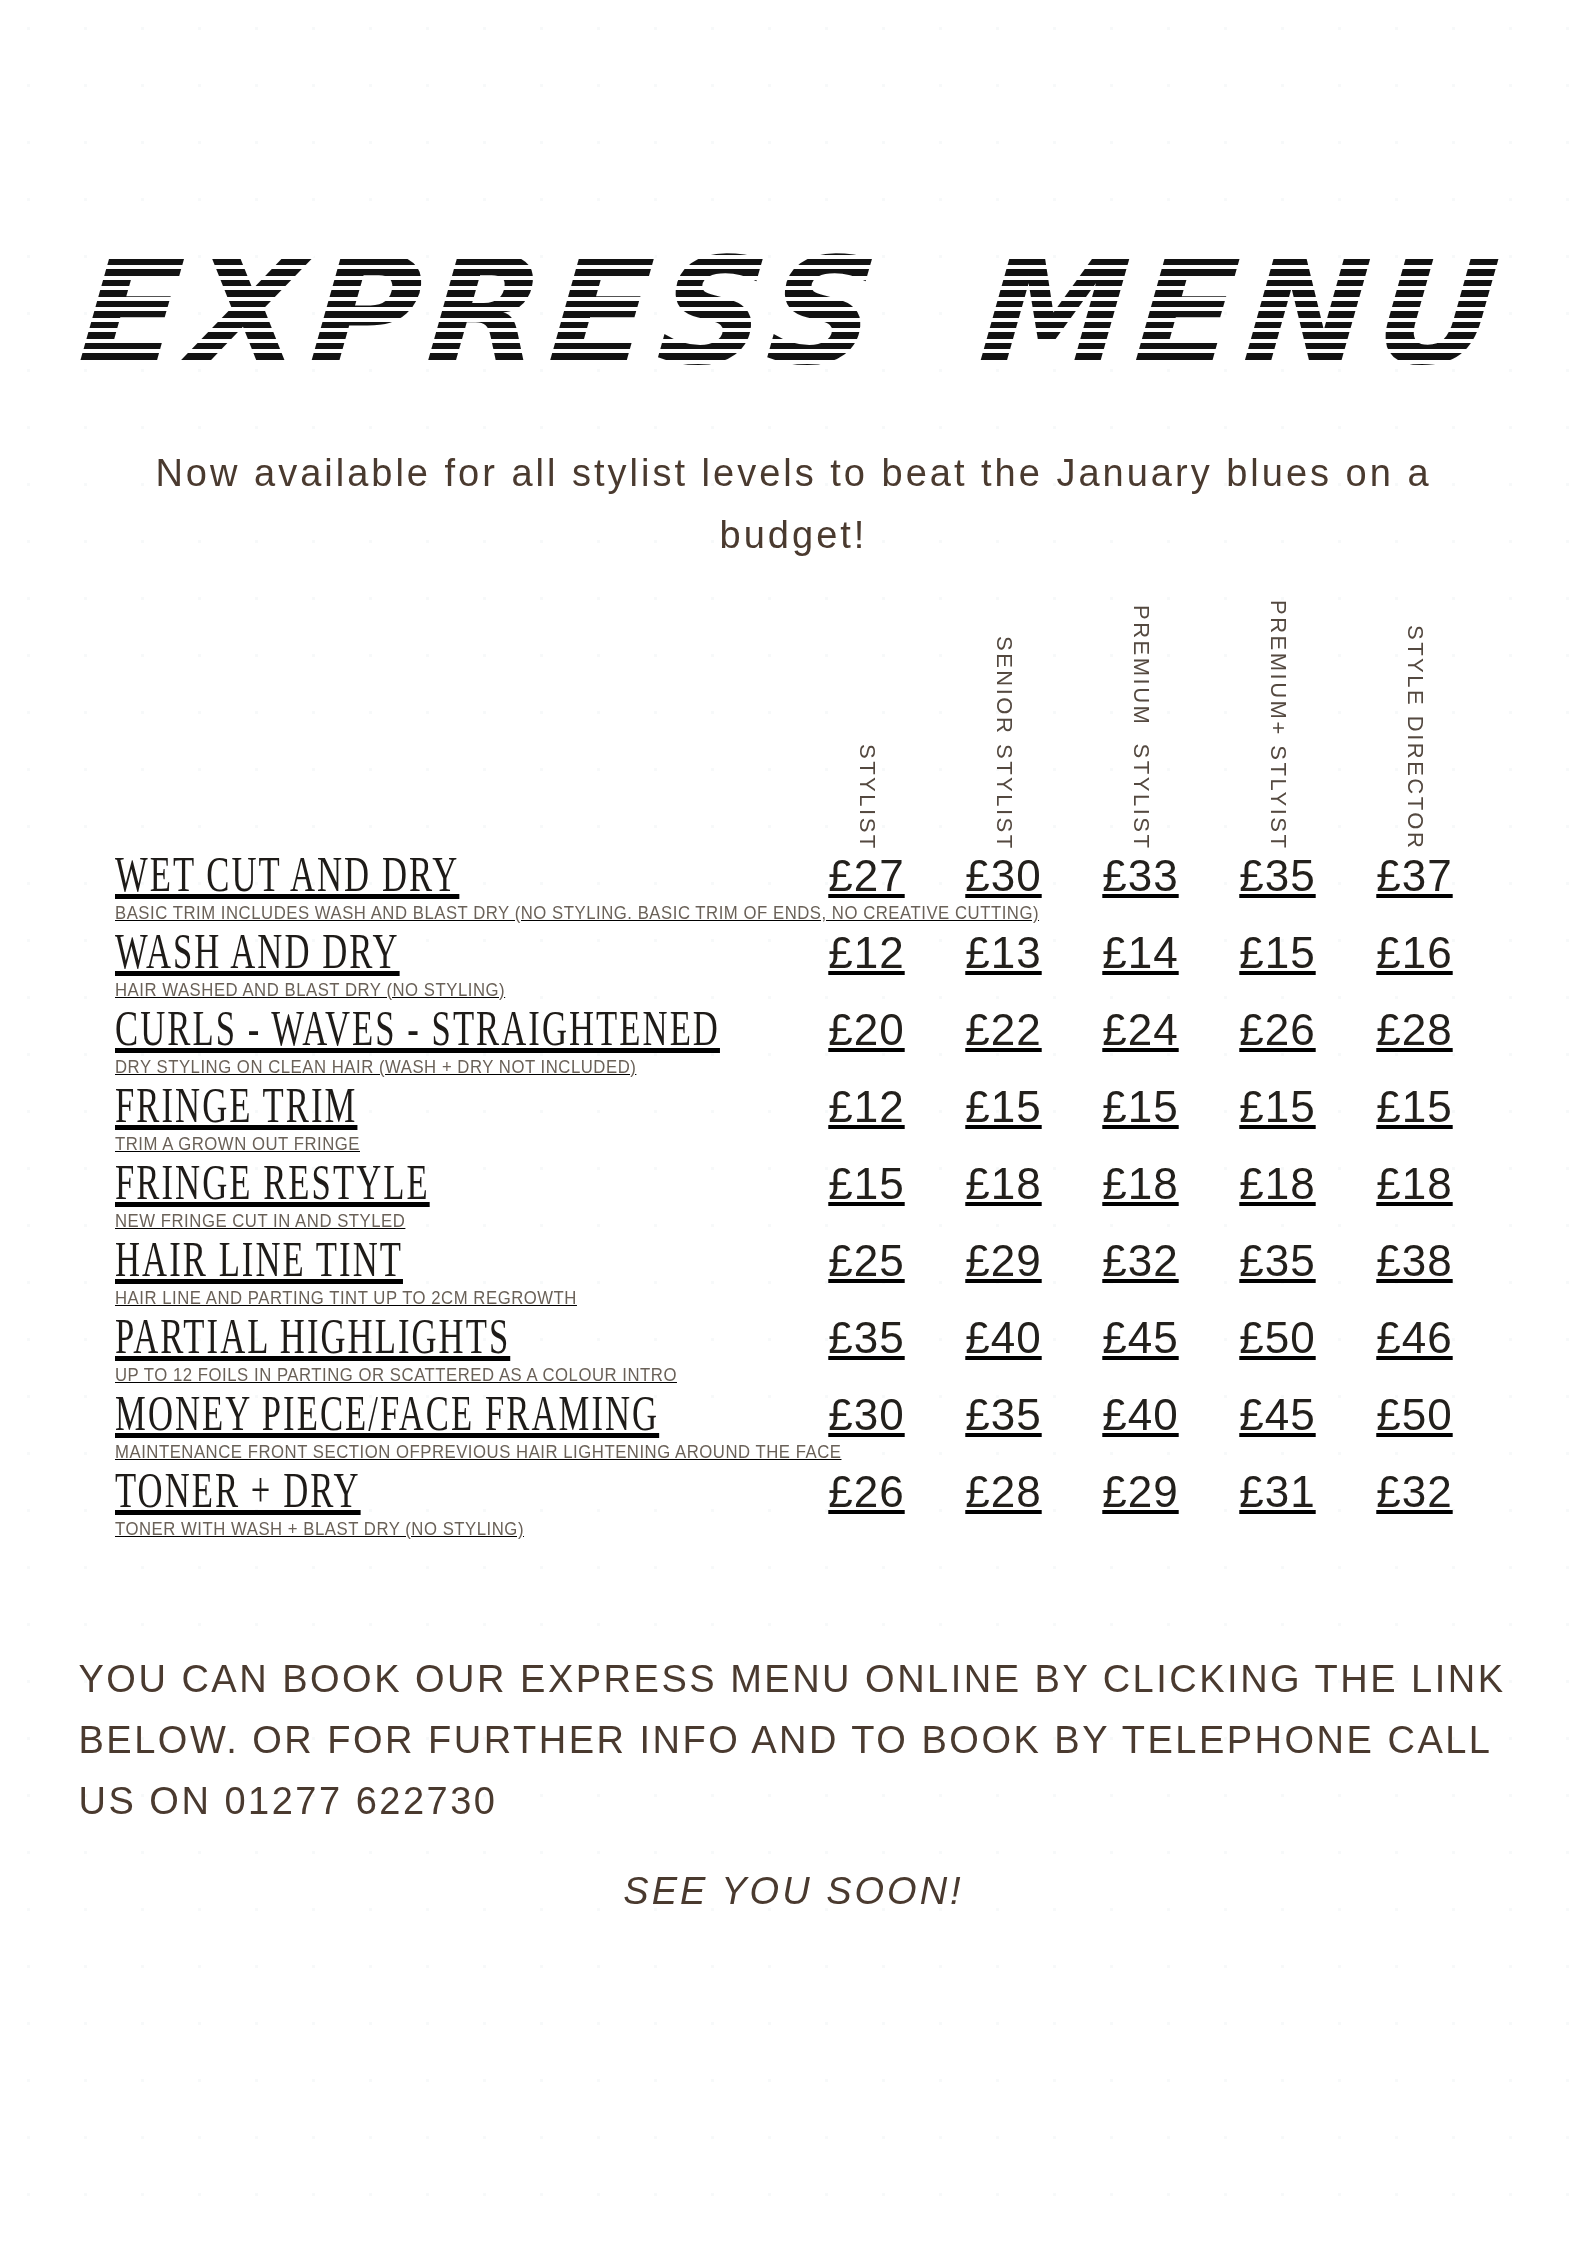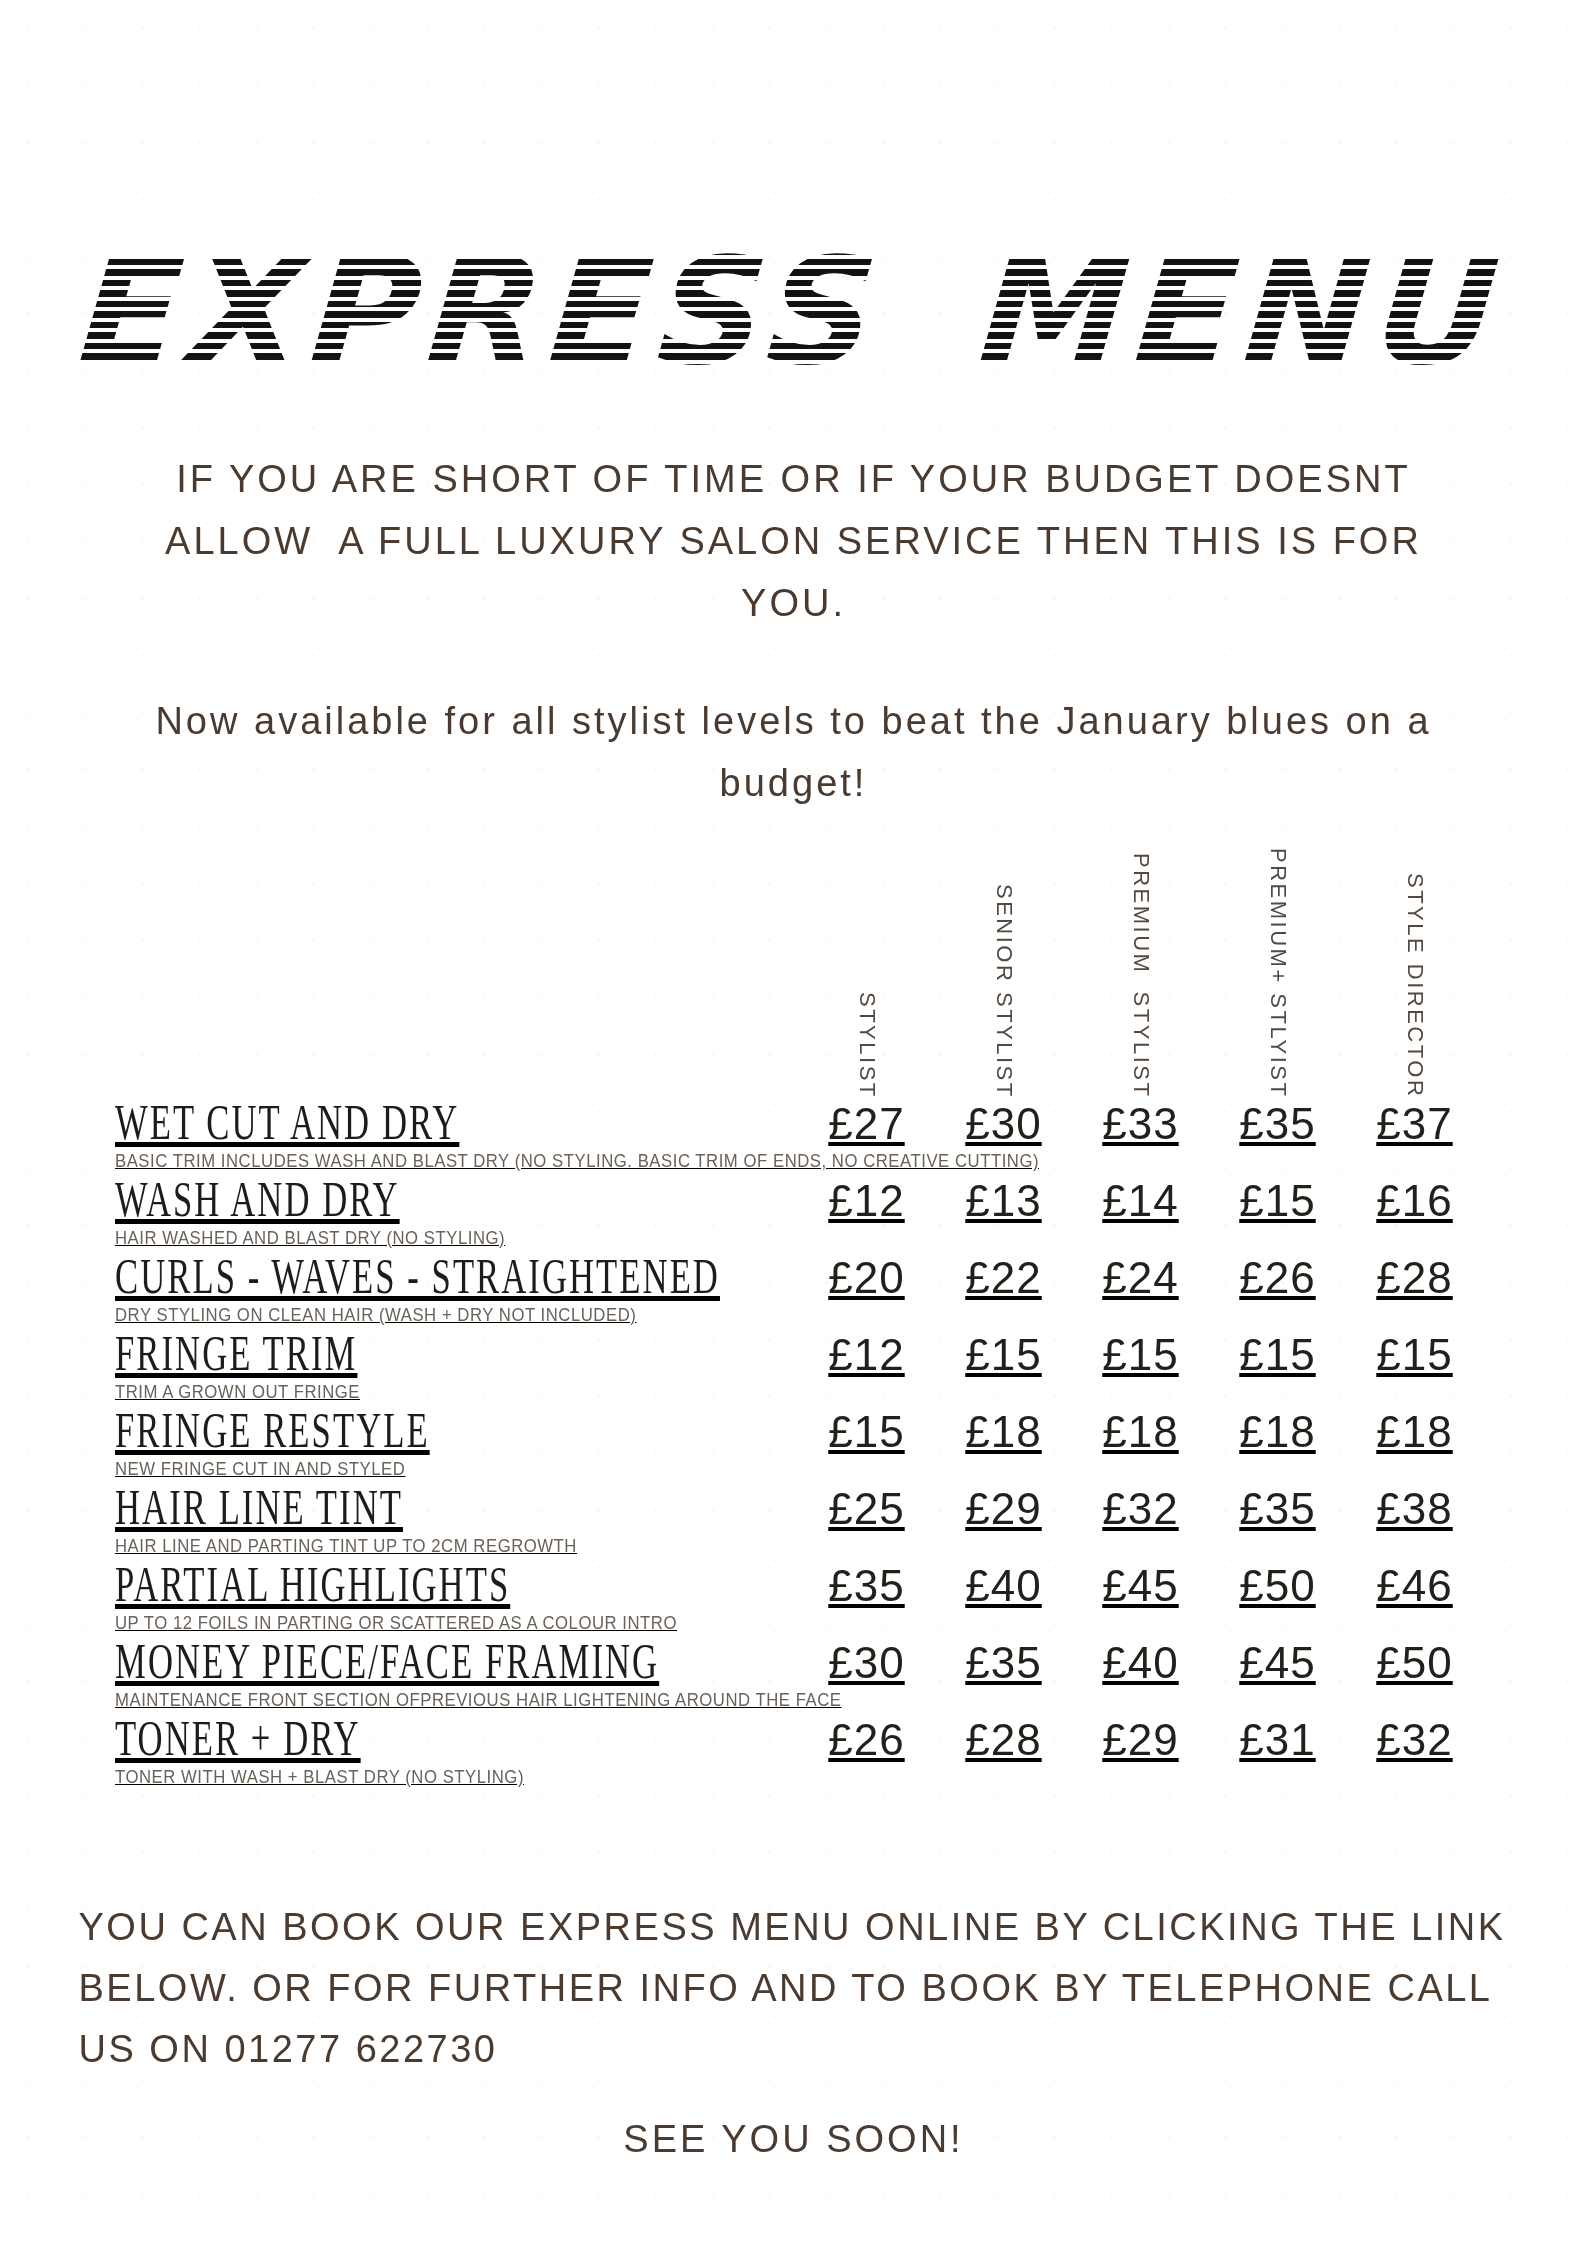--- a/index.html
+++ b/index.html
@@ -32,21 +32,21 @@
     color:#4a3a2f;white-space:pre-wrap;
   }
   .lede.second{margin-top:56px;}
   .footer-block{
     margin:108px auto 0;width:1430px;
     font-size:38px;line-height:61px;letter-spacing:2.5px;
     color:#4a3a2f;
   }
   .see-you{
     margin-top:38px;text-align:center;
-    font-size:38px;letter-spacing:3px;color:#4a3a2f;
+    font-size:38px;letter-spacing:3px;color:#4a3a2f;font-style:italic;
   }
   
   .menu-table{margin:34px 0 0 115px;width:1368px;}
   .header-row{
     display:grid;grid-template-columns:683px repeat(5,137px);
     height:238px;align-items:end;
   }
   .col-header{display:flex;justify-content:center;align-items:flex-end;}
   .col-header span{
     writing-mode:vertical-rl;
@@ -78,21 +78,20 @@
 </style>
 </head>
 <body>
 
 <div class="page">
 
   <div class="title-wrap">
     <div class="express-title">EXPRESS MENU</div>
   </div>
 
-  <div class="lede">IF YOU ARE SHORT OF TIME OR IF YOUR BUDGET DOESNT ALLOW  A FULL LUXURY SALON SERVICE THEN THIS IS FOR YOU.</div>
   <div class="lede second">Now available for all stylist levels to beat the January blues on a budget!</div>
 
   <div class="menu-table">
 
     <div class="header-row">
       <div></div>
       <div class="col-header">
           <span>STYLIST</span>
         </div>
       <div class="col-header">

